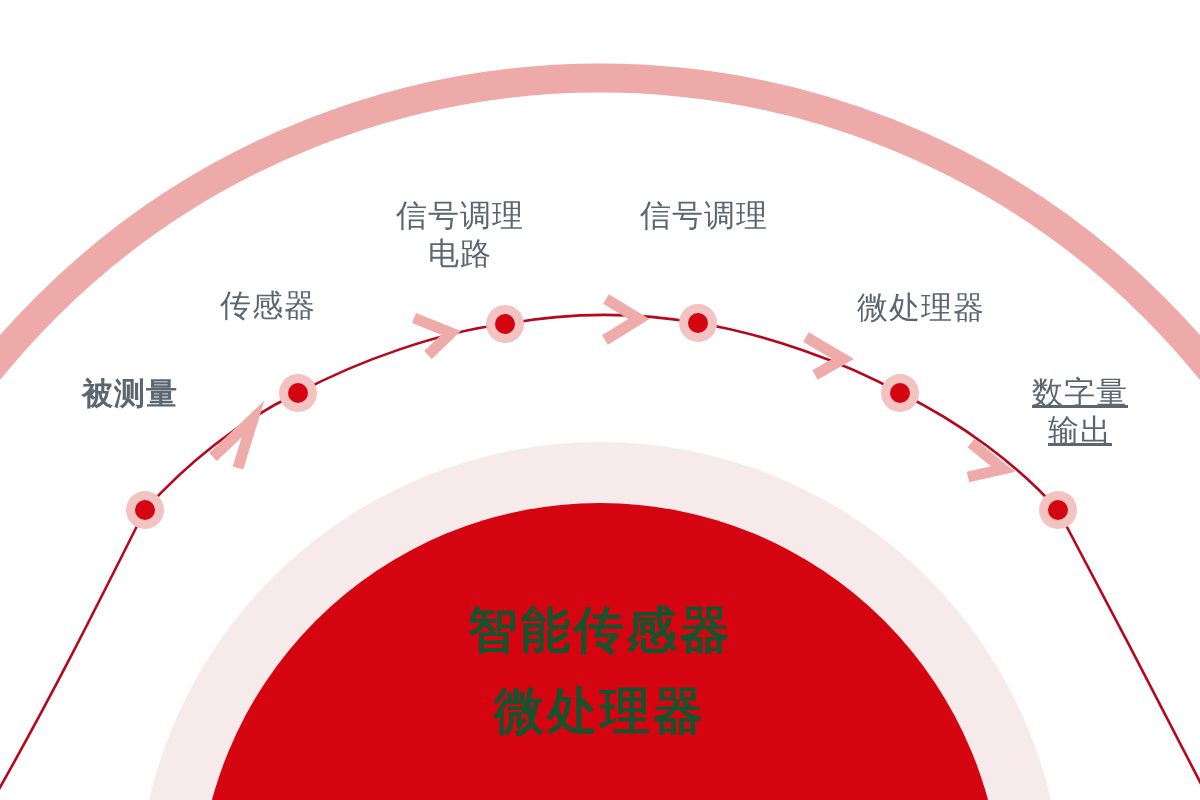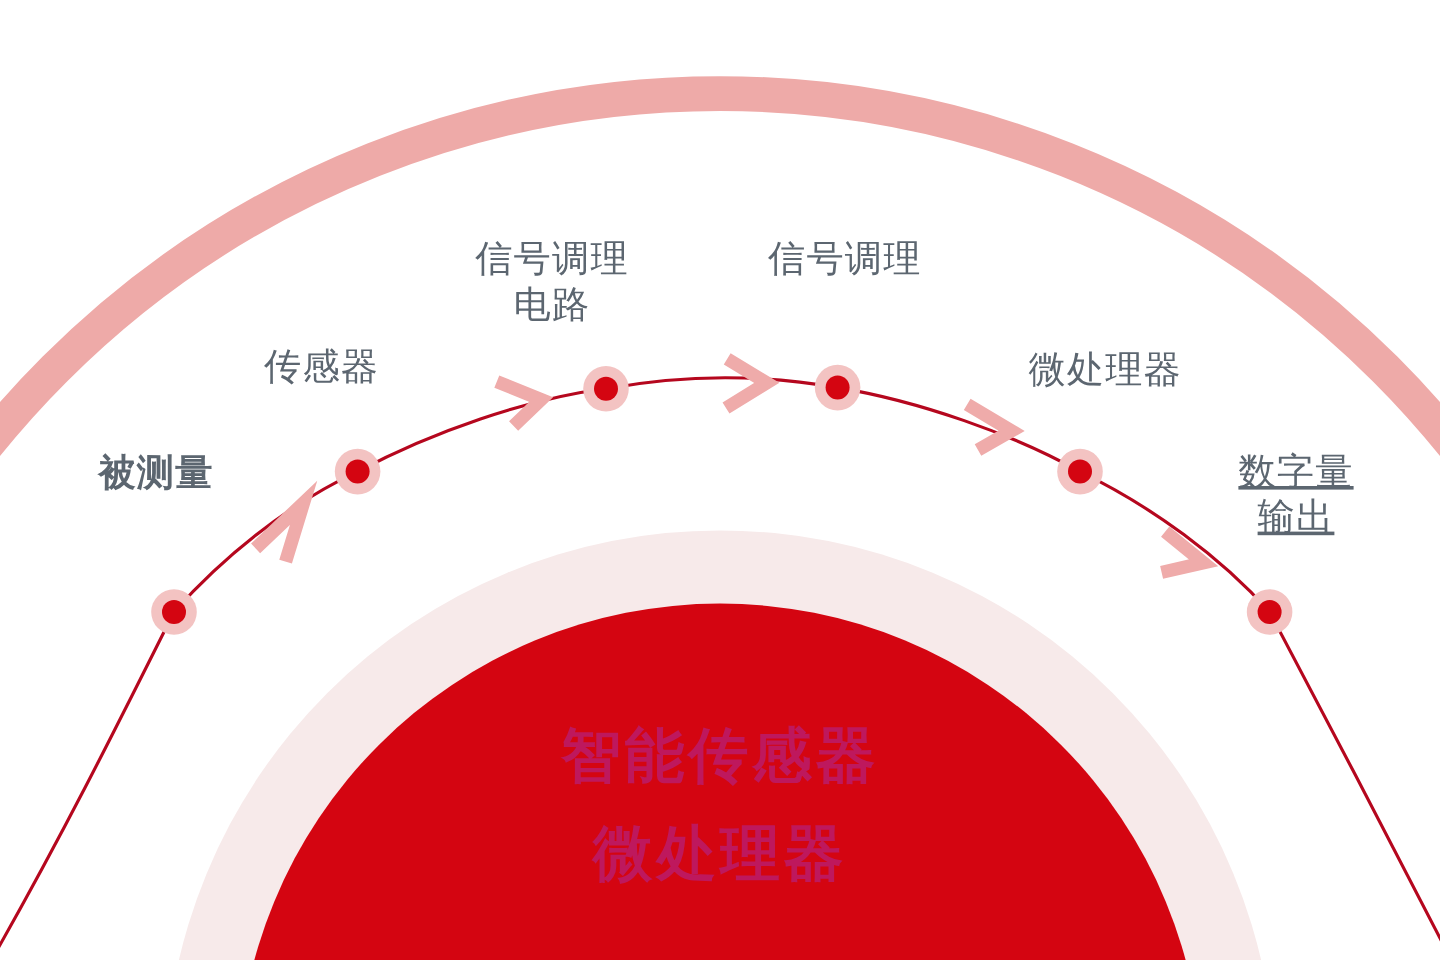--- a/index.html
+++ b/index.html
@@ -22,21 +22,21 @@
     white-space:pre-line;
     text-align:center;
     transform:translate(-50%,0);
     font-weight:400;
   }
   .center-title{
     position:absolute;
     left:600px;
     transform:translateX(-50%);
     text-align:center;
-    color:#be185d;
+    color:#14532d;
     font-weight:bold;
     font-size:50px;
     line-height:66px;
     letter-spacing:3px;
     white-space:pre-line;
   }
 </style>
 </head>
 <body>
 

